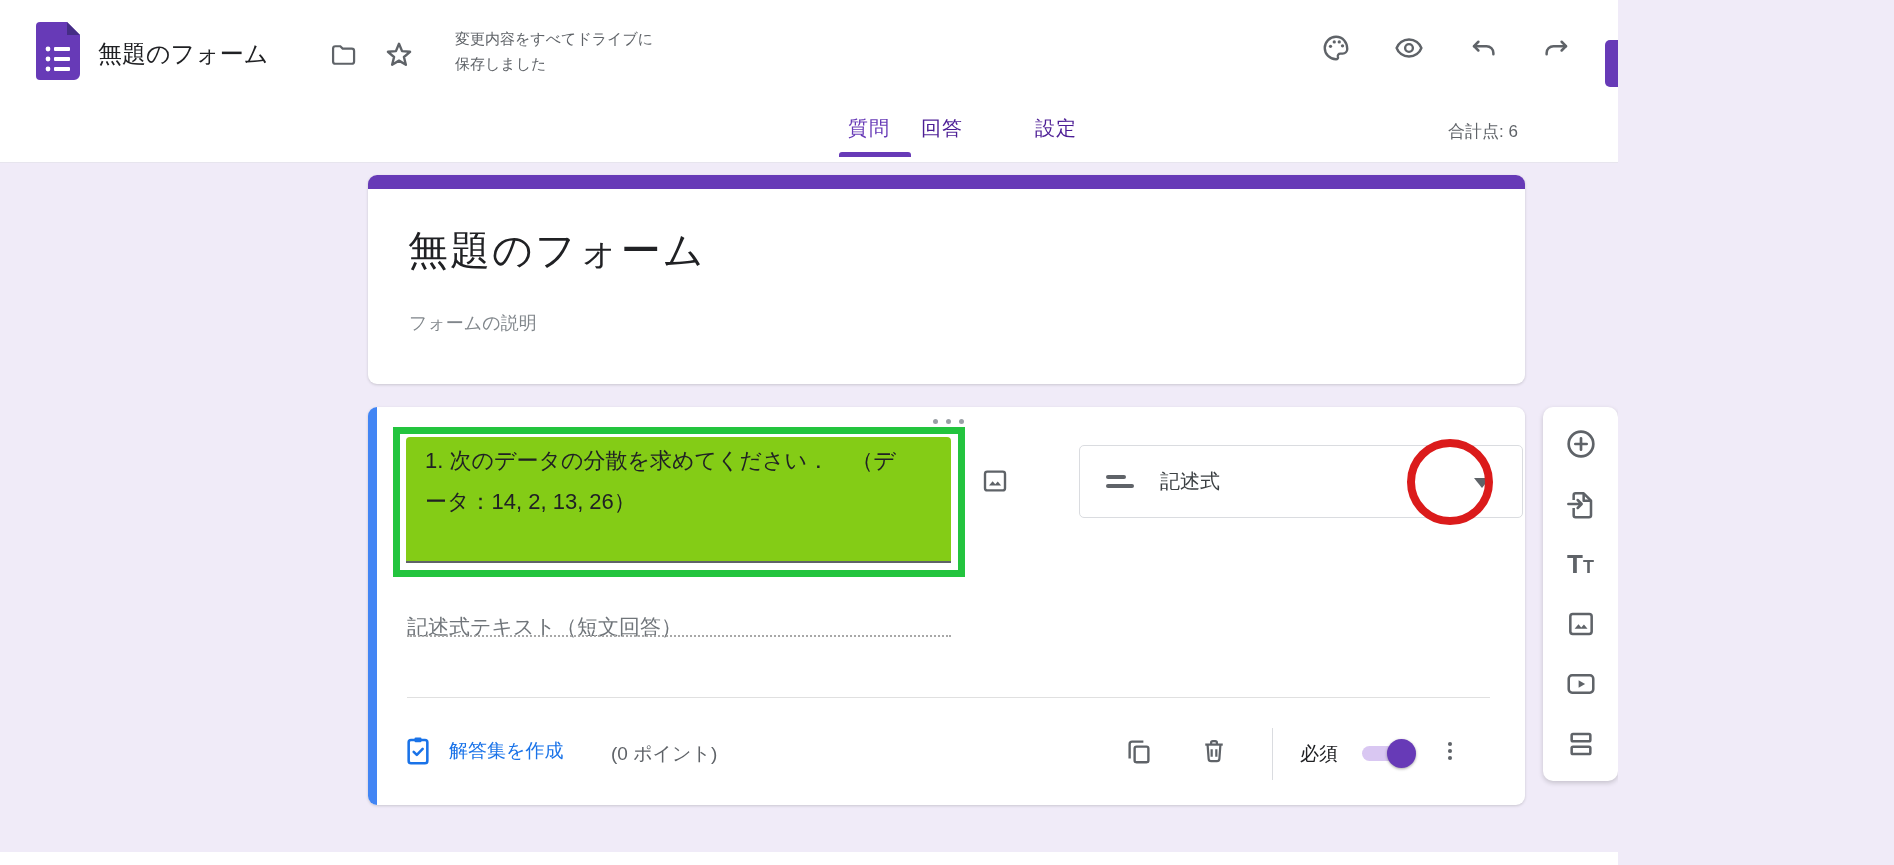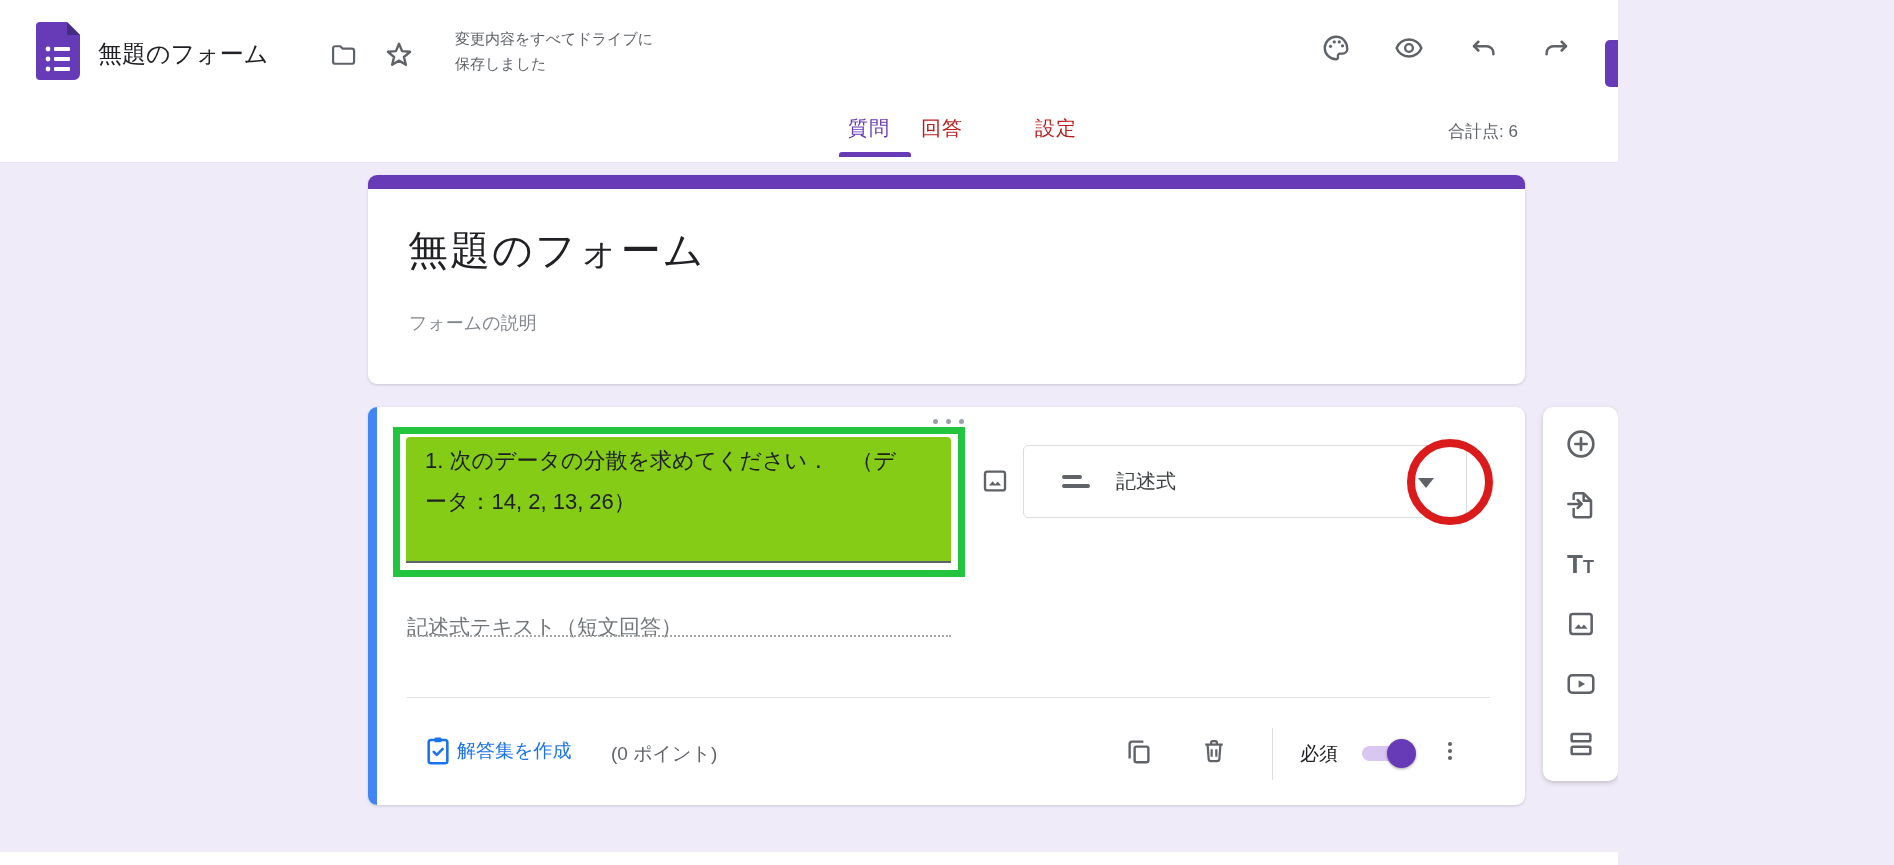--- a/index.html
+++ b/index.html
@@ -17,21 +17,21 @@
   .saved-status { position:absolute; left:455px; top:26px; font-size:15px; line-height:25px; color:#5f6368; }
   .palette-btn { left:1318px; top:30px; width:36px; height:36px; }
   .eye-btn { left:1391px; top:30px; width:36px; height:36px; }
   .undo-btn { left:1466px; top:30px; width:36px; height:36px; }
   .redo-btn { left:1538px; top:30px; width:36px; height:36px; }
   .send-btn { position:absolute; left:1605px; top:40px; width:115px; height:47px; background:#673ab7; color:#fff; font-size:20px; text-align:center; line-height:47px; border-radius:5px; cursor:pointer; }
   .kebab-header { left:1756px; top:30px; width:36px; height:36px; }
   .avatar { position:absolute; left:1825px; top:26px; width:44px; height:44px; border-radius:50%; background:#673ab7; color:#fff; font-size:21px; font-weight:bold; text-align:center; line-height:44px; cursor:pointer; }
 
   
-  .tab { position:absolute; top:115px; font-size:20px; color:#b91c1c; cursor:pointer; letter-spacing:1px; white-space:nowrap; }
+  .tab { position:absolute; top:115px; font-size:20px; color:#4c1d95; cursor:pointer; letter-spacing:1px; white-space:nowrap; }
   .tab-questions { left:848px; color:#673ab7; }
   .tab-responses { left:921px; }
   .tab-settings { left:1003px;margin-left:32px; }
   .tab-underline { position:absolute; left:839px; top:152px; width:72px; height:5px; background:#673ab7; border-radius:3px 3px 0 0; }
   .total-points { position:absolute; left:1448px; top:120px; font-size:17px; color:#5f6368; white-space:nowrap; }
 
   
   .card { position:absolute; background:#fff; border-radius:9px; box-shadow:0 1px 3px rgba(0,0,0,.16); }
   .title-card { left:368px; top:175px; width:1157px; height:209px; }
   .theme-bar { position:absolute; left:0; top:0; width:1157px; height:14px; background:#673ab7; border-radius:9px 9px 0 0; }
@@ -40,33 +40,33 @@
 
   .question-card { left:368px; top:407px; width:1157px; height:398px; }
   .active-bar { position:absolute; left:0; top:0; width:9px; height:398px; background:#4285f4; border-radius:9px 0 0 9px; }
   .drag-dots { position:absolute; left:557px; top:12px; width:46px; display:flex; justify-content:center; gap:8px; cursor:grab; }
   .drag-dots i { width:5px; height:5px; border-radius:50%; background:#9aa0a6; }
   .q-input { position:absolute; left:38px; top:30px; width:545px; height:126px; background:#84cc16; border-bottom:2px solid #5f6368; border-radius:4px 4px 0 0; padding:3px 18px 0 19px; cursor:text; }
   .q-line { font-size:22px; line-height:41px; color:#202124; white-space:nowrap; }
   .green-box { position:absolute; left:25px; top:20px; width:572px; height:150px; border:7px solid #23c43e; pointer-events:none; }
   .add-image-btn { left:976px; top:55px; width:38px; height:38px; }
   .question-card .add-image-btn { left:608px; }
-  .type-dropdown { position:absolute; left:655px; top:38px; width:444px; height:73px; border:1px solid #dadce0; border-radius:5px; display:flex; align-items:center; padding-left:38px; cursor:pointer; background:#fff; }
+  .type-dropdown { position:absolute; left:711px; top:38px; width:444px; height:73px; border:1px solid #dadce0; border-radius:5px; display:flex; align-items:center; padding-left:26px; cursor:pointer; background:#fff; }
   .sa-icon { display:flex; flex-direction:column; gap:5px; margin-right:26px; }
   .sa-icon i { display:block; height:4px; background:#5f6368; border-radius:2px; }
   .sa-icon .b1 { width:20px; }
   .sa-icon .b2 { width:28px; }
   .type-label { font-size:20px; color:#3c4043; }
   .caret { position:absolute; right:32px; top:32px; width:0; height:0; border-left:8px solid transparent; border-right:8px solid transparent; border-top:10px solid #5f6368; cursor:pointer; }
   .red-circle { position:absolute; left:1039px; top:32px; width:86px; height:86px; border:8px solid #db1b1b; border-radius:50%; pointer-events:none; }
   .answer-placeholder { position:absolute; left:39px; top:190px; font-size:21px; color:#70757a; white-space:nowrap; cursor:text;margin-top:16px; }
   .dotted-line { position:absolute; left:39px; top:228px; width:544px; border-bottom:2px dotted #a8a8a8; }
   .q-divider { position:absolute; left:39px; top:290px; width:1083px; height:1px; background:#e0e0e0; }
 
-  .answer-key { position:absolute; left:56px; top:328px; display:flex; align-items:center; gap:5px; cursor:pointer; }
+  .answer-key { position:absolute; left:36px; top:328px; display:flex; align-items:center; gap:17px; cursor:pointer; }
   .answer-key-label { font-size:19px; color:#1a73e8; white-space:nowrap; }
   .points-label { position:absolute; left:243px; top:334px; font-size:19px; color:#5f6368; white-space:nowrap; }
   .dup-btn { left:751px; top:324px; width:40px; height:40px; }
   .del-btn { left:826px; top:324px; width:40px; height:40px; }
   .vsep { position:absolute; left:904px; top:321px; width:1px; height:52px; background:#dadce0; }
   .required-label { position:absolute; left:932px; top:334px; font-size:19px; color:#202124; white-space:nowrap; }
   .toggle { position:absolute; left:994px; top:331px; width:56px; height:30px; cursor:pointer; }
   .toggle .track { position:absolute; left:0; top:8px; width:50px; height:15px; border-radius:8px; background:#d9c7f2; }
   .toggle .knob { position:absolute; left:25px; top:1px; width:29px; height:29px; border-radius:50%; background:#673ab7; box-shadow:0 1px 3px rgba(0,0,0,.35); }
   .kebab-q { left:1060px; top:322px; width:44px; height:44px; }

